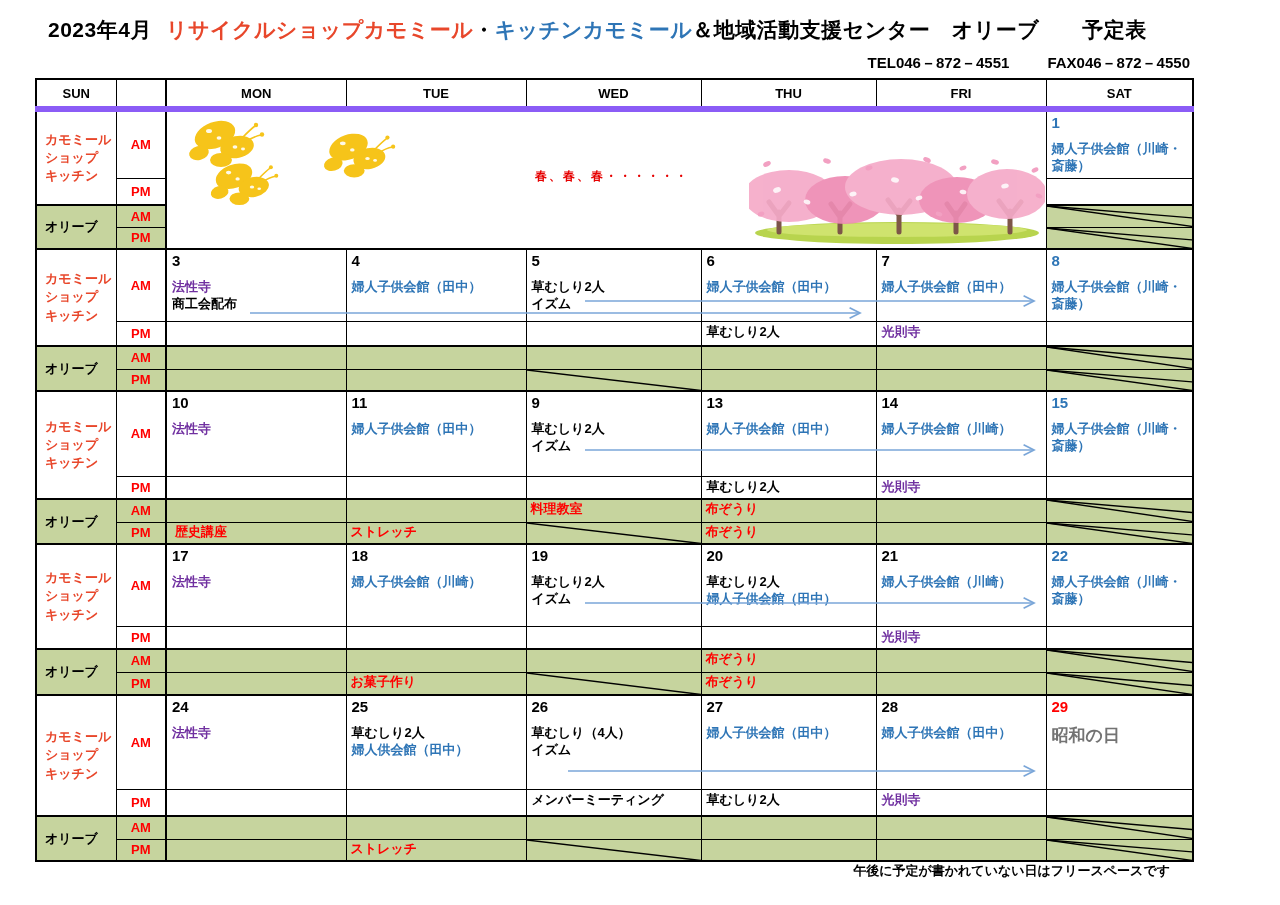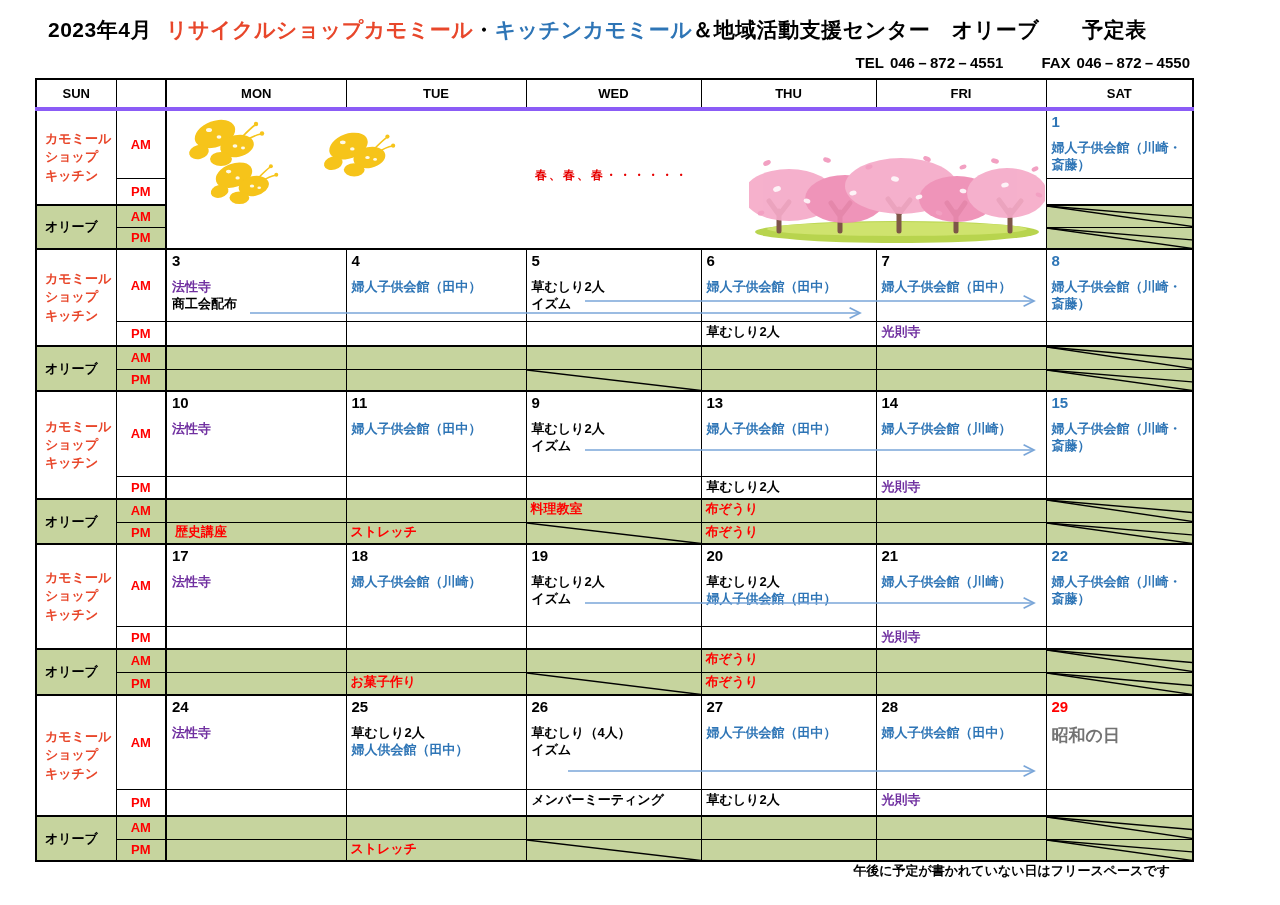--- a/index.html
+++ b/index.html
@@ -8,26 +8,26 @@
     font-family:"Liberation Sans","DejaVu Sans",sans-serif;
     -webkit-font-smoothing:antialiased;
   }
   
   .title-row{position:absolute;left:48px;top:16px;font-size:21px;font-weight:bold;color:#000;letter-spacing:.5px;white-space:nowrap;}
   .title-row .seg{display:inline;}
   .t-red{color:#e8472b;}
   .t-blue{color:#2e75b6;}
   .t-gap{display:inline-block;width:14px;}
   .contact{position:absolute;top:54px;right:90px;font-size:15px;font-weight:bold;color:#000;white-space:nowrap;}
-  .contact .num{margin-left:6px;}
+  .contact .num{}
   .contact .faxblock{margin-left:38px;}
   
   table.sched{position:absolute;left:35px;top:78px;border-collapse:collapse;table-layout:fixed;border:2px solid #000;}
   td,th{border:1px solid #000;padding:0;vertical-align:top;overflow:hidden;}
-  tr.head th{border-bottom:4px solid #8b5cf6;font-size:13px;font-weight:bold;text-align:center;vertical-align:middle;background:#fff;color:#000;}
+  tr.head th{border-bottom:6px solid #8b5cf6;font-size:13px;font-weight:bold;text-align:center;vertical-align:middle;background:#fff;color:#000;}
   th.sun-h{color:#ff0000;}
   th.sat-h{color:#2e75b6;}
   tr.wk > td{border-top:2px solid #000;}
   tr.sec > td{border-top:2px solid #000;}
   td.ampm{color:#ff0000;font-weight:bold;font-size:13px;text-align:center;vertical-align:middle;border-right:2px solid #000;}
   th.spacer{border-right:2px solid #000;}
   td.lbl-k{color:#e8472b;font-weight:bold;font-size:13px;line-height:1.4;padding:4px 4px 4px 8px;vertical-align:middle;white-space:pre-line;background:#fff;}
   td.lbl-o{color:#000;font-weight:bold;font-size:13px;padding:0 4px 0 8px;vertical-align:middle;background:#c6d49e;margin-left:20px;}
   td.g{background:#c6d49e;}
   td.day{padding:2px 3px 2px 5px;font-weight:bold;font-size:13px;line-height:1.25;background:#fff;}

